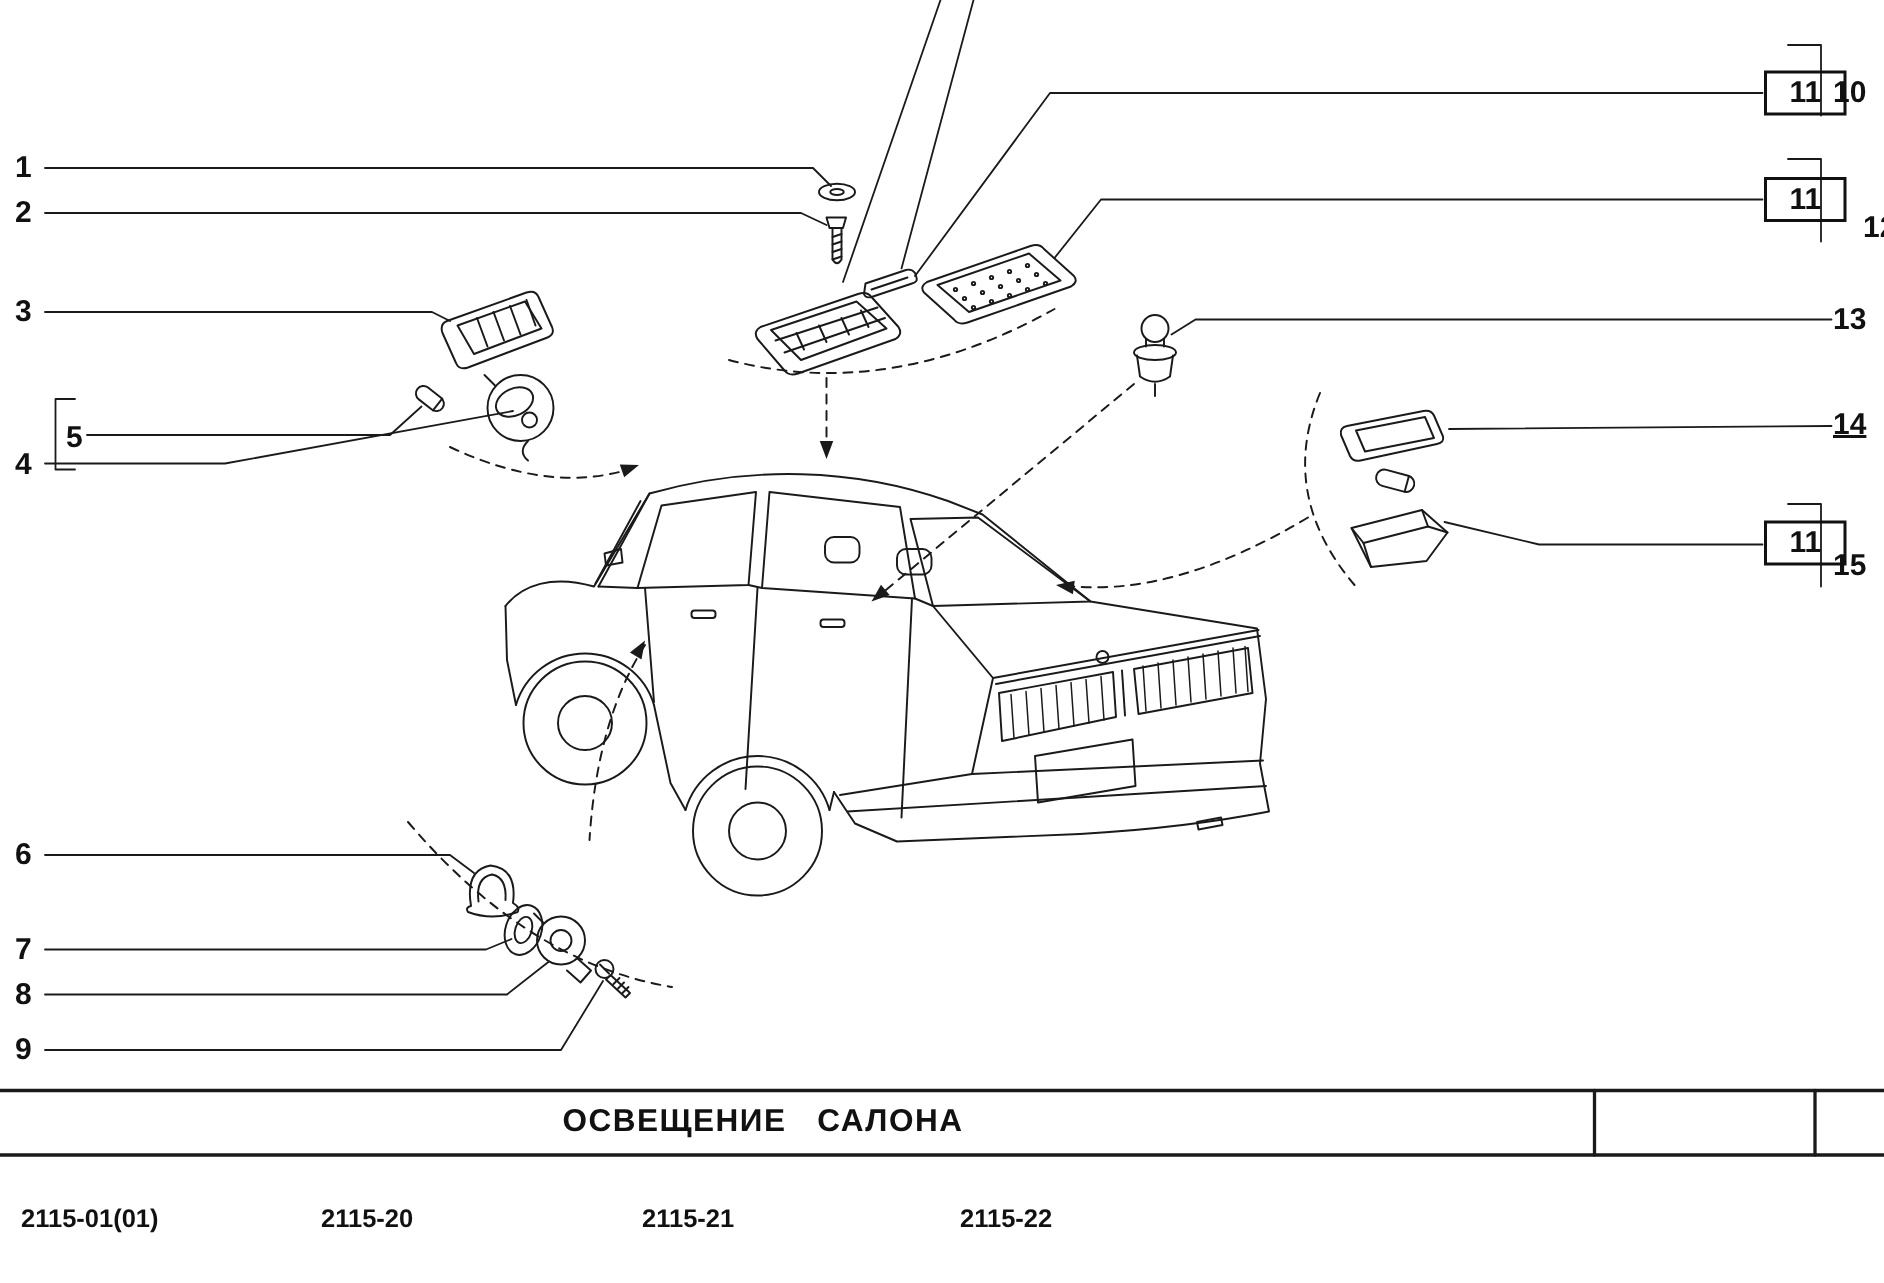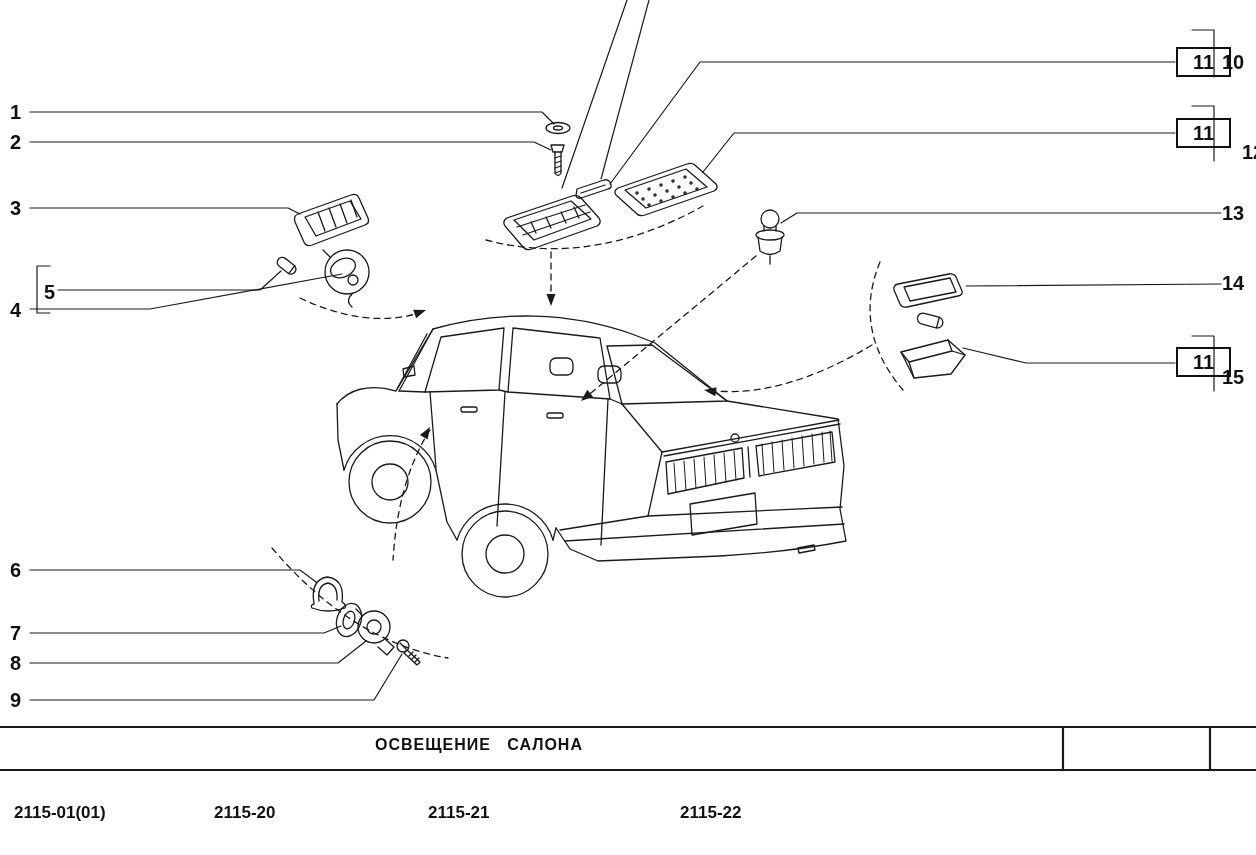--- a/index.html
+++ b/index.html
@@ -2,21 +2,21 @@
 <html><head>
 <meta charset="utf-8">
 <style>
   * { margin:0; padding:0; box-sizing:border-box; }
   html,body { background:#ffffff; }
   body { font-family:"Liberation Sans", sans-serif; }
   .page { position:relative; width:1256px; height:855px; background:#ffffff; overflow:hidden; }
   .art { position:absolute; left:0; top:0; width:1256px; height:855px; }
   .label { position:absolute; font-weight:bold; color:#111111; font-size:20px; line-height:28px; }
   .boxed { border:2px solid #111111; width:55px; height:30px; text-align:center; line-height:26px; }
-  .title-text { position:absolute; left:375px; top:736px; font-size:16px; font-weight:bold; color:#111111;
+  .title-text { position:absolute; left:375px; top:736px; font-size:21px; font-weight:bold; color:#111111;
                 letter-spacing:1px; white-space:pre; }
   .code-text { position:absolute; left:1063px; top:727px; width:147px; height:43px; line-height:43px;
                text-align:center; font-size:21px; font-weight:bold; color:#111111; }
   .fcode { position:absolute; top:803px; font-size:17px; font-weight:bold; color:#111111; }
 </style>
 </head>
 <body>
 
 <div class="page">
 
@@ -261,24 +261,24 @@
   <div class="label" style="left:10px; top:556px;">6</div>
   <div class="label" style="left:10px; top:619px;">7</div>
   <div class="label" style="left:10px; top:649px;">8</div>
   <div class="label" style="left:10px; top:686px;">9</div>
 
   <div class="label boxed" style="left:1176px; top:47px;">11</div>
   <div class="label" style="left:1222px; top:48px;">10</div>
   <div class="label boxed" style="left:1176px; top:118px;">11</div>
   <div class="label" style="left:1222px; top:138px;margin-left:20px;">12</div>
   <div class="label" style="left:1222px; top:199px;">13</div>
-  <div class="label" style="left:1222px; top:269px;">14</div>
+  <div class="label" style="left:1222px; top:269px;text-decoration:underline;">14</div>
   <div class="label boxed" style="left:1176px; top:347px;">11</div>
   <div class="label" style="left:1222px; top:363px;">15</div>
 
   <div class="title-text">ОСВЕЩЕНИЕ   САЛОНА</div>
 
   <div class="fcode" style="left:14px;text-align:center;">2115-01(01)</div>
   <div class="fcode" style="left:214px;">2115-20</div>
   <div class="fcode" style="left:428px;">2115-21</div>
-  <div class="fcode" style="left:640px;margin-left:40px;">2115-22</div>
+  <div class="fcode" style="left:640px;">2115-22</div>
 
 </div>
 
 </body></html>

